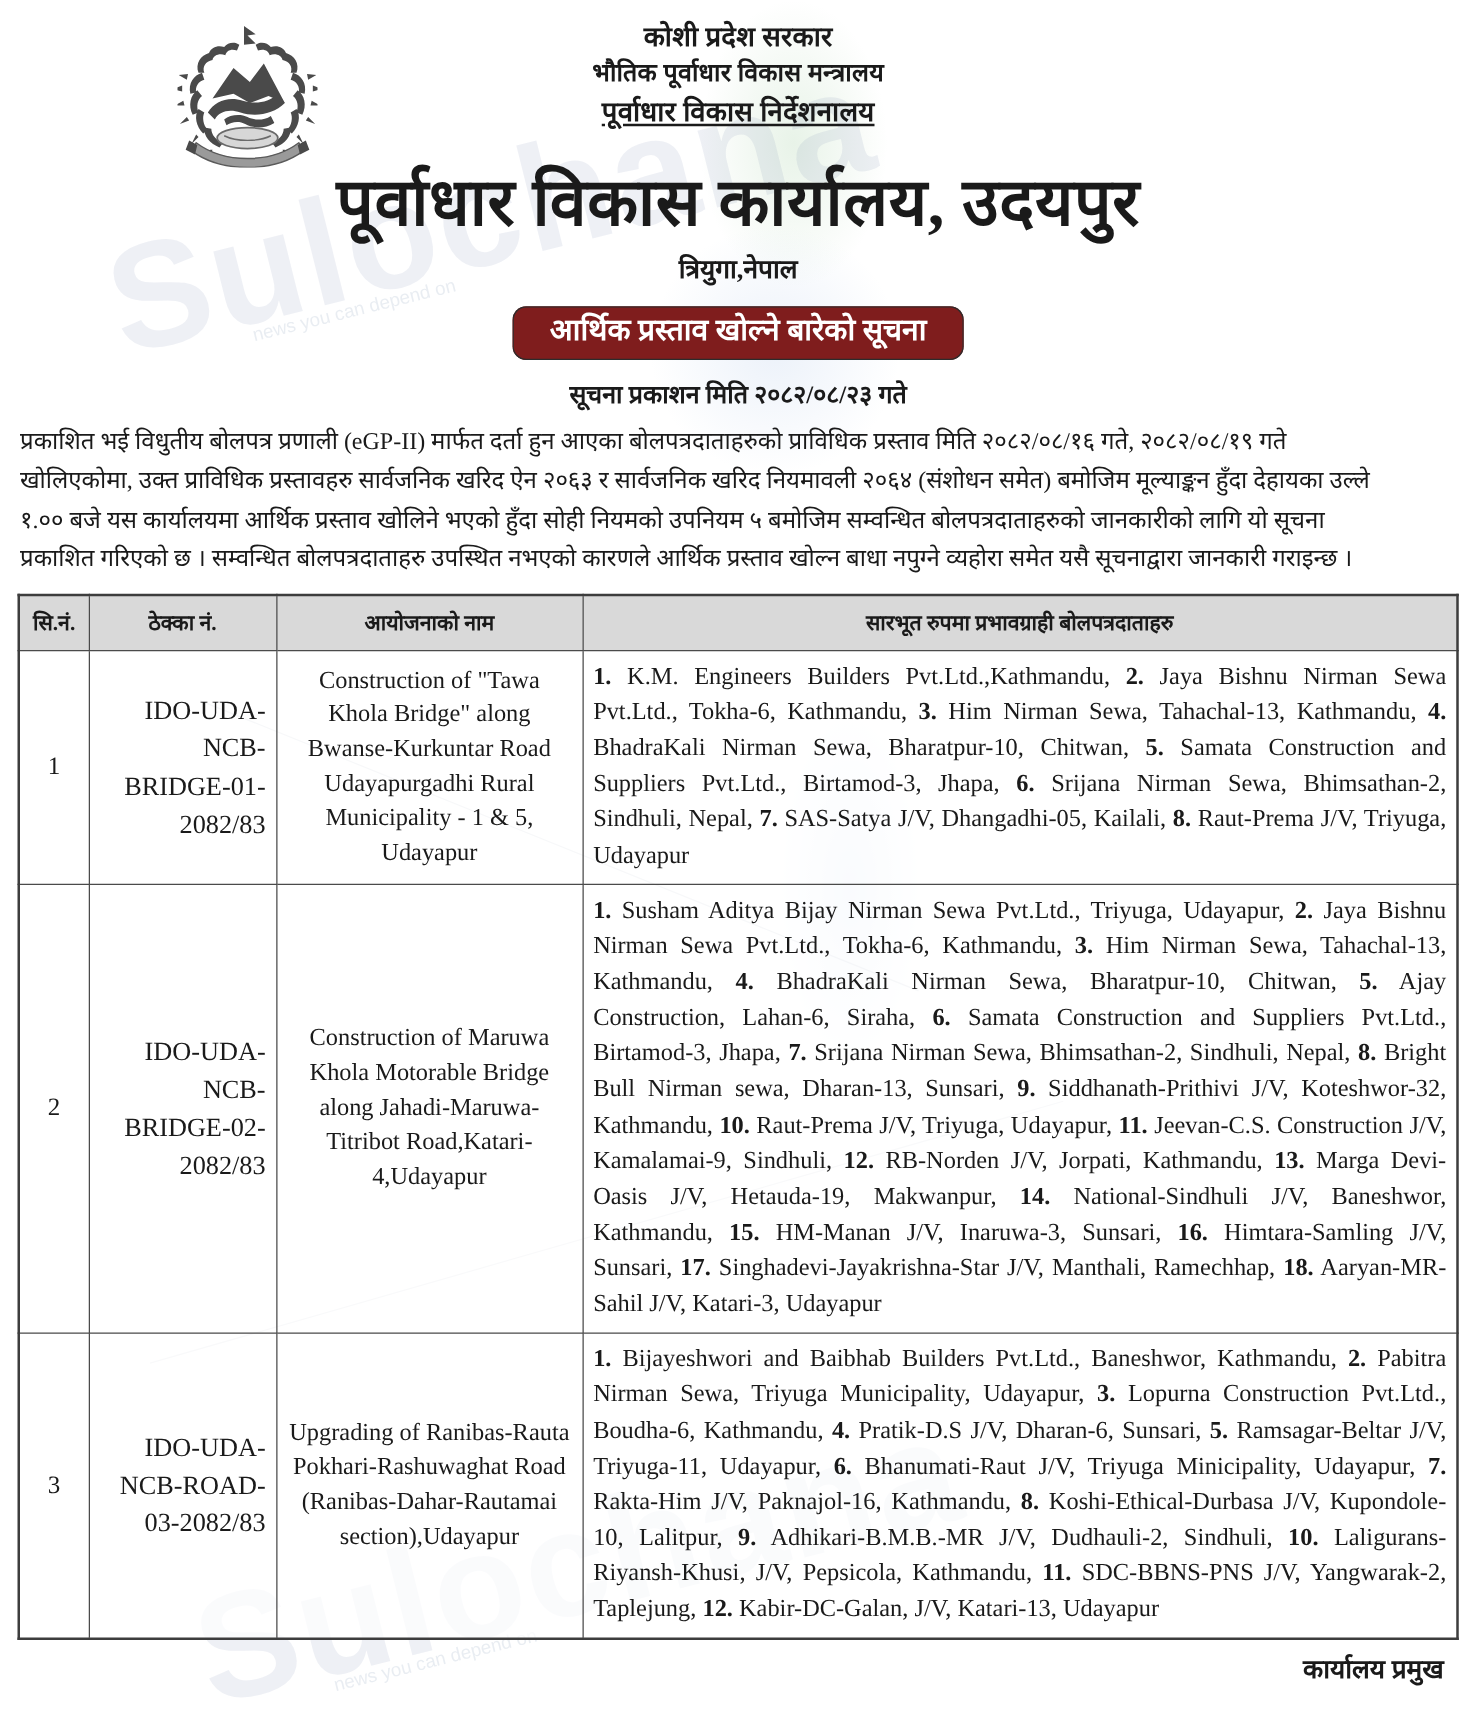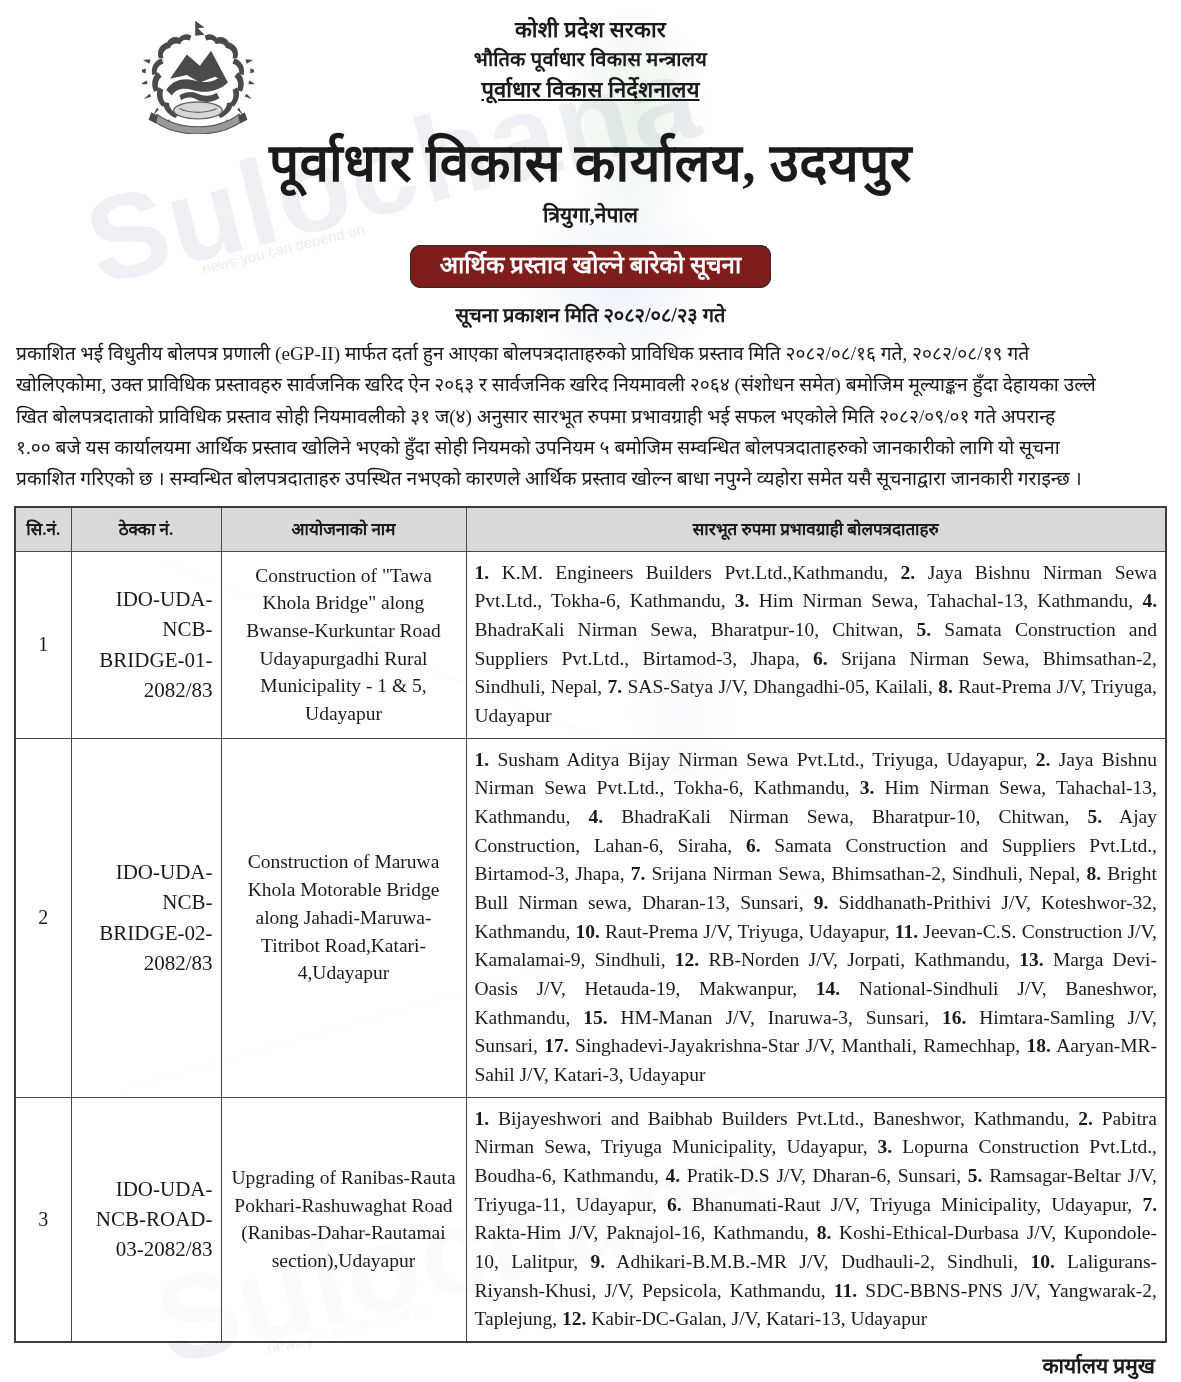--- a/index.html
+++ b/index.html
@@ -255,21 +255,20 @@
     <div class="office-sub">त्रियुगा,नेपाल</div>
 
     <div class="notice-banner">आर्थिक प्रस्ताव खोल्ने बारेको सूचना</div>
 
     <div class="pub-date">सूचना प्रकाशन मिति २०८२/०८/२३ गते</div>
   </div>
 
   <div class="body-para">
     <span class="ln">प्रकाशित भई विधुतीय बोलपत्र प्रणाली (eGP-II) मार्फत दर्ता हुन आएका बोलपत्रदाताहरुको प्राविधिक प्रस्ताव  मिति २०८२/०८/१६ गते, २०८२/०८/१९ गते</span>
     <span class="ln">खोलिएकोमा, उक्त प्राविधिक प्रस्तावहरु सार्वजनिक खरिद ऐन २०६३ र सार्वजनिक खरिद नियमावली २०६४ (संशोधन समेत) बमोजिम मूल्याङ्कन हुँदा देहायका उल्ले</span>
-    <span class="ln">खित बोलपत्रदाताको प्राविधिक प्रस्ताव सोही नियमावलीको ३१ ज(४) अनुसार सारभूत रुपमा प्रभावग्राही भई सफल भएकोले मिति २०८२/०९/०१ गते अपरान्ह</span>
     <span class="ln">१.०० बजे यस कार्यालयमा आर्थिक प्रस्ताव खोलिने भएको हुँदा सोही नियमको उपनियम ५ बमोजिम सम्वन्धित बोलपत्रदाताहरुको जानकारीको लागि यो सूचना</span>
     <span class="ln">प्रकाशित गरिएको छ । सम्वन्धित बोलपत्रदाताहरु उपस्थित नभएको कारणले आर्थिक प्रस्ताव खोल्न बाधा नपुग्ने व्यहोरा समेत यसै सूचनाद्वारा जानकारी गराइन्छ ।</span>
   </div>
 
   <table class="notice-table">
     <colgroup>
       <col class="c-sn">
         <col class="c-no">
         <col class="c-name">
         <col class="c-bid">

